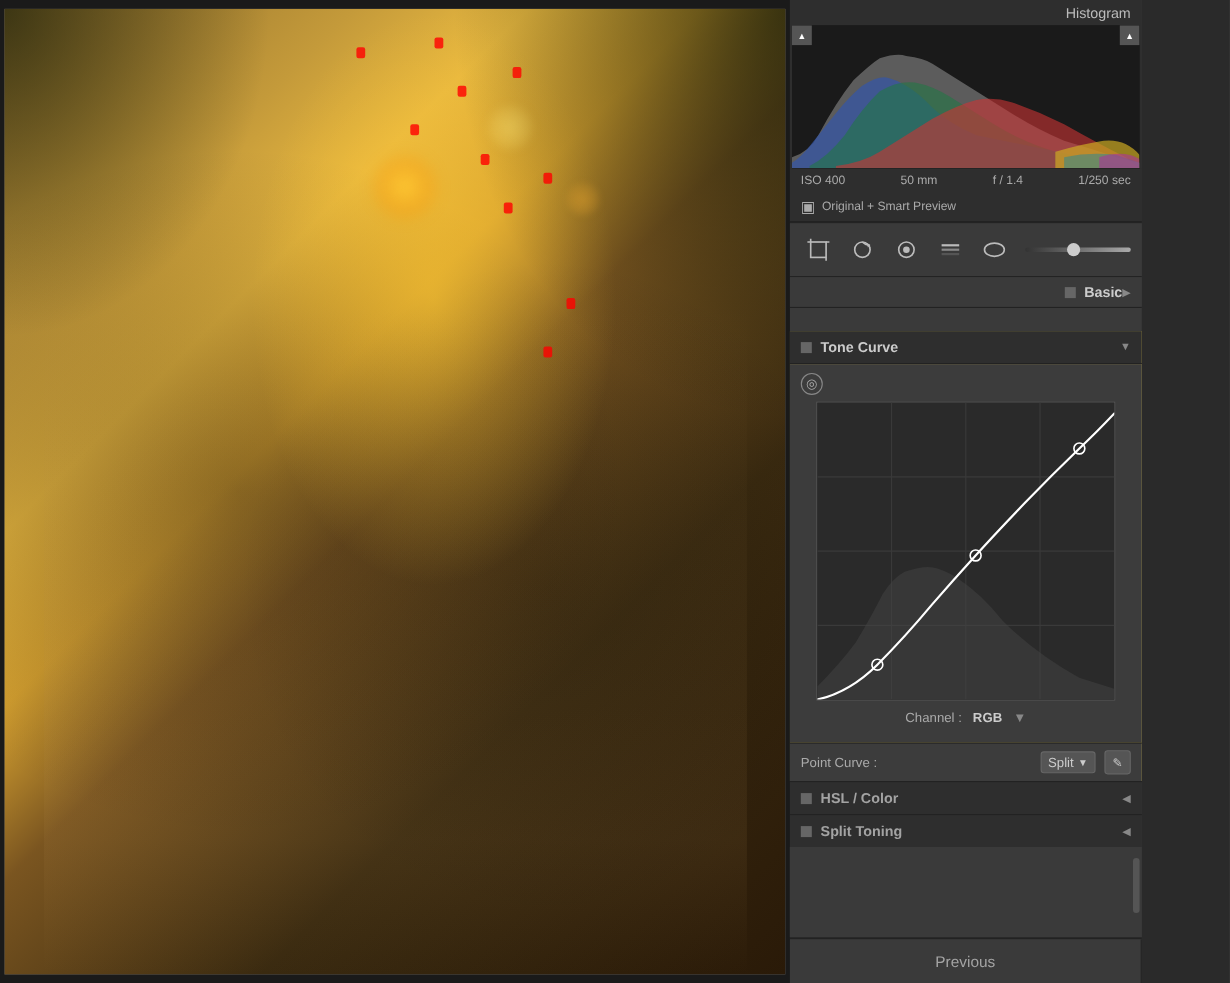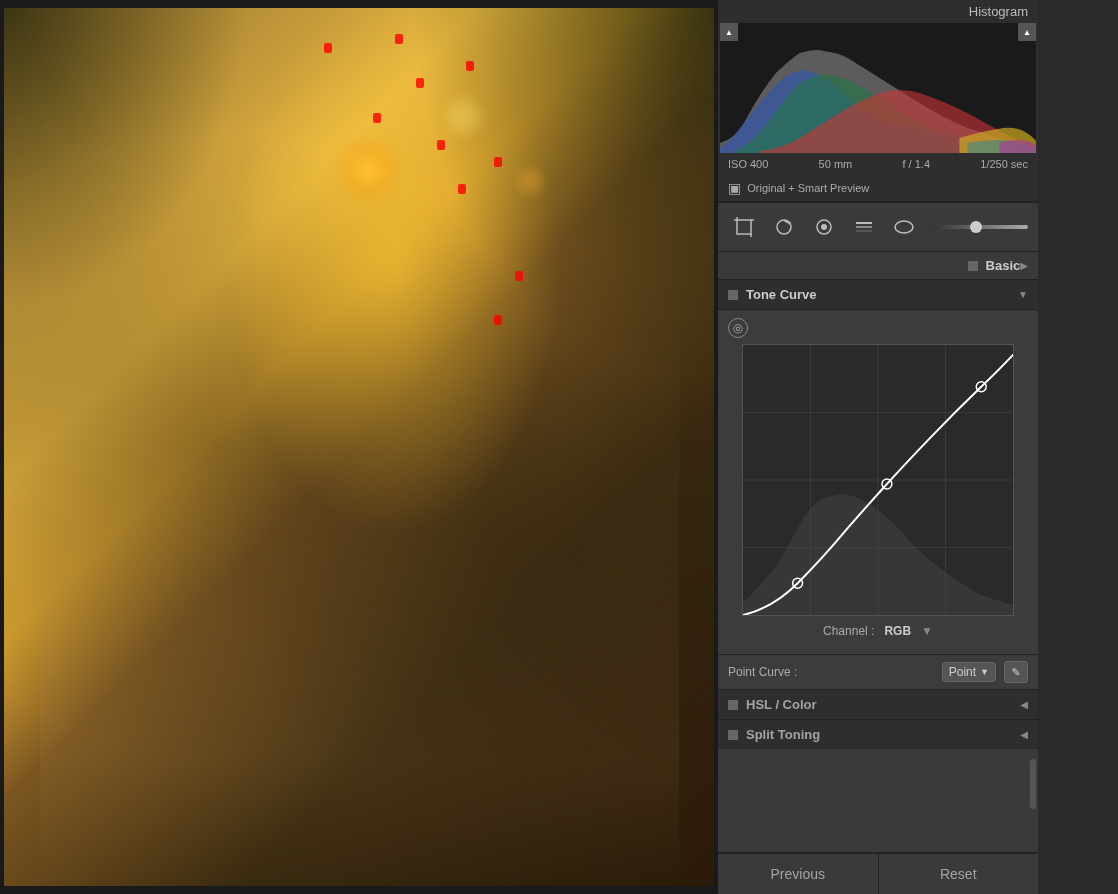--- a/index.html
+++ b/index.html
@@ -195,20 +195,21 @@
       justify-content: flex-end;
       padding: 6px 10px;
       background: #3a3a3a;
       border-bottom: 1px solid #222;
     }
 
     
     #tone-curve-section {
       background: #fde047;
       flex: 1;
+      margin-top: 21px;
     }
 
     #tone-curve-header {
       display: flex;
       align-items: center;
       justify-content: space-between;
       padding: 7px 10px;
       background: #2e2e2e;
       border-bottom: 1px solid #222;
     }
@@ -533,21 +534,21 @@
         <span>Channel :</span>
         <span class="channel-value" style="cursor:pointer;">RGB</span>
         <span style="cursor:pointer;color:#888;">▼</span>
       </div>
     </div>
 
     <div id="point-curve-row">
       <span class="point-curve-label">Point Curve :</span>
       <div style="display:flex;align-items:center;gap:8px;">
         <div class="custom-dropdown">
-          <span>Point</span>
+          <span>Split</span>
           <span style="font-size:9px;">▼</span>
         </div>
         <div class="pencil-btn">
           <span>✎</span>
         </div>
       </div>
     </div>
   </div>
 
   <div class="mini-panel-header">
@@ -565,16 +566,15 @@
     </div>
     <span style="color:#888;font-size:10px;">◀</span>
   </div>
 
   <div style="flex:1;background:#3a3a3a;position:relative;">
     <div style="position:absolute;right:2px;top:10px;width:6px;height:50px;background:#555;border-radius:3px;"></div>
   </div>
 
   <div id="bottom-buttons">
     <button class="bottom-btn">Previous</button>
-    <button class="bottom-btn">Reset</button>
   </div>
 
 </div>
 
 </body></html>

